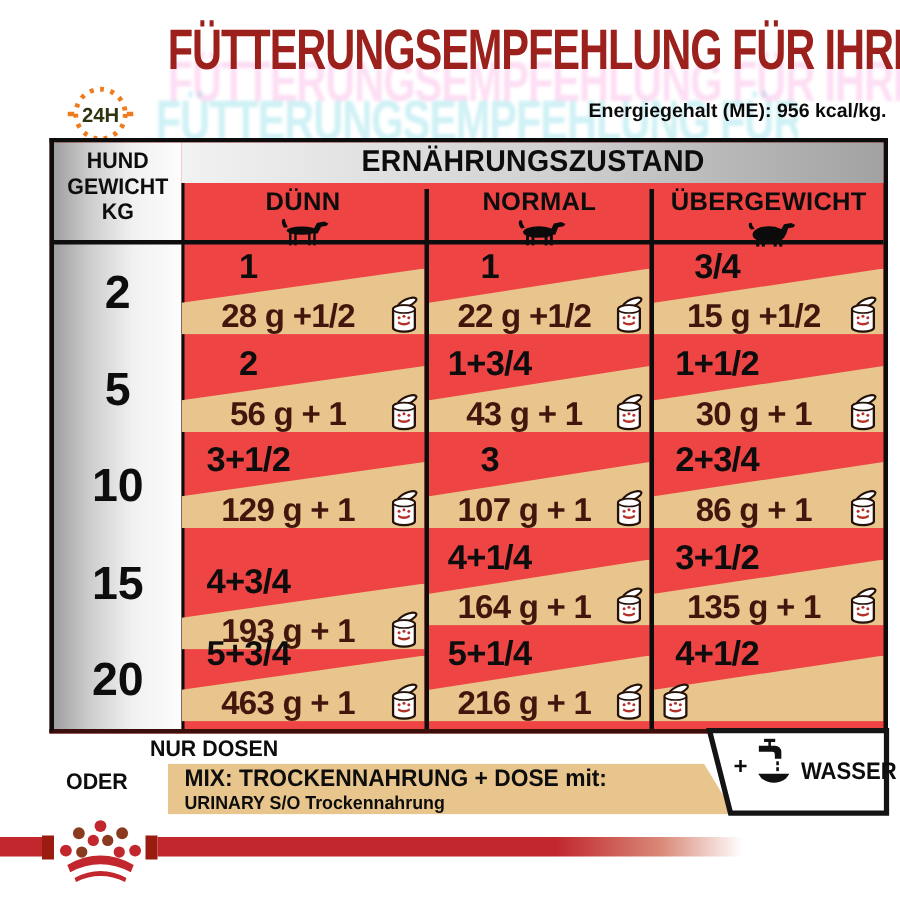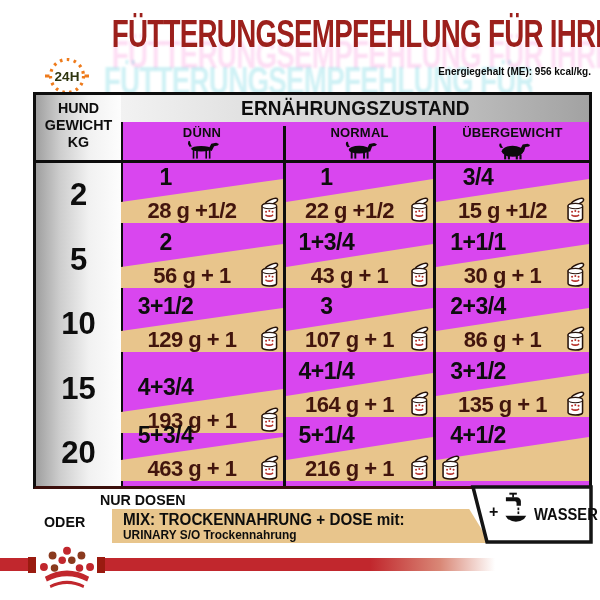--- a/index.html
+++ b/index.html
@@ -8,35 +8,35 @@
   .abs{position:absolute;}
   
   .title-wrap{left:0;top:13px;width:600px;text-align:center;white-space:nowrap;}
   .title-txt{display:inline-block;font-size:38px;font-weight:bold;letter-spacing:-1px;
              color:#9c201c;transform:scaleX(.73);transform-origin:center;}
   .ghost{pointer-events:none;white-space:nowrap;font-size:38px;font-weight:bold;letter-spacing:-1px;}
   .ghost-pink{left:0;top:34px;width:600px;text-align:center;color:rgba(244,92,200,.20);filter:blur(1.2px);}
   .ghost-cyan{left:-8px;top:60px;width:540px;overflow:hidden;color:rgba(62,201,214,.25);filter:blur(1px);}
   .ghost .title-txt{color:inherit;}
   
-  .energy{right:9px;top:66px;font-size:10px;font-weight:700;color:#0a0a0a;}
+  .energy{right:9px;top:66px;font-size:13px;font-weight:700;color:#0a0a0a;}
   .badge24{left:45px;top:54px;width:44px;height:44px;}
   
   .table{left:33px;top:92px;width:553px;height:391px;border:3px solid #0d0d0d;
-         border-bottom-color:#3b0f0b;background:#d946ef;}
+         border-bottom-color:#3b0f0b;background:#ef4444;}
   .leftcol{left:0;top:0;width:85px;height:391px;
            background:linear-gradient(90deg,#9f9f9f 0%,#cdcdcd 28%,#f1f1f1 62%,#fdfdfd 100%);}
   .wh{left:0;top:4px;width:85px;text-align:center;font-weight:bold;font-size:15px;line-height:17px;
       transform:scaleX(.95);}
   .band{left:85px;top:0;width:468px;height:27px;
         background:linear-gradient(90deg,#f2f2f2 0%,#cfcfcf 55%,#a2a2a2 100%);
         text-align:center;font-weight:bold;font-size:20px;line-height:27px;letter-spacing:.2px;}
   .band span{display:inline-block;transform:scaleX(.95);}
   .subcell{top:27px;height:38px;text-align:center;}
-  .subcell .lbl{font-weight:bold;font-size:13px;letter-spacing:.2px;display:block;margin-top:3px;}
+  .subcell .lbl{font-weight:bold;font-size:17px;letter-spacing:.2px;display:block;margin-top:3px;}
   .subcell svg{display:block;margin:0 auto;}
   .hline{left:0;top:65px;width:553px;height:3px;background:#0d0d0d;}
   .vline{background:#0d0d0d;}
   .v0{left:85px;top:27px;width:2px;height:364px;}
   .v1{left:247px;top:31px;width:3px;height:360px;}
   .v2{left:397px;top:31px;width:3px;height:360px;}
   .wlabel{left:0;width:85px;height:64px;display:flex;align-items:center;justify-content:center;
           font-weight:bold;font-size:31px;}
   .cell{height:64px;}
   .c0{left:85px;width:162px;} .c1{left:250px;width:147px;} .c2{left:400px;width:153px;}
@@ -245,21 +245,21 @@
       <div class="cans">1+3/4</div>
       <div class="wedge"></div>
       <div class="mixline">
           <span class="mixtxt">43 g + 1</span>
           <svg width="21" height="27">
             <use href="#can"></use>
           </svg>
         </div>
     </div>
     <div class="abs cell c2" style="top:133px">
-      <div class="cans">1+1/1</div>
+      <div class="cans">1+1/2</div>
       <div class="wedge"></div>
       <div class="mixline">
           <span class="mixtxt">30 g + 1</span>
           <svg width="21" height="27">
             <use href="#can"></use>
           </svg>
         </div>
     </div>
 
     <div class="abs wlabel" style="top:197px">10</div>

